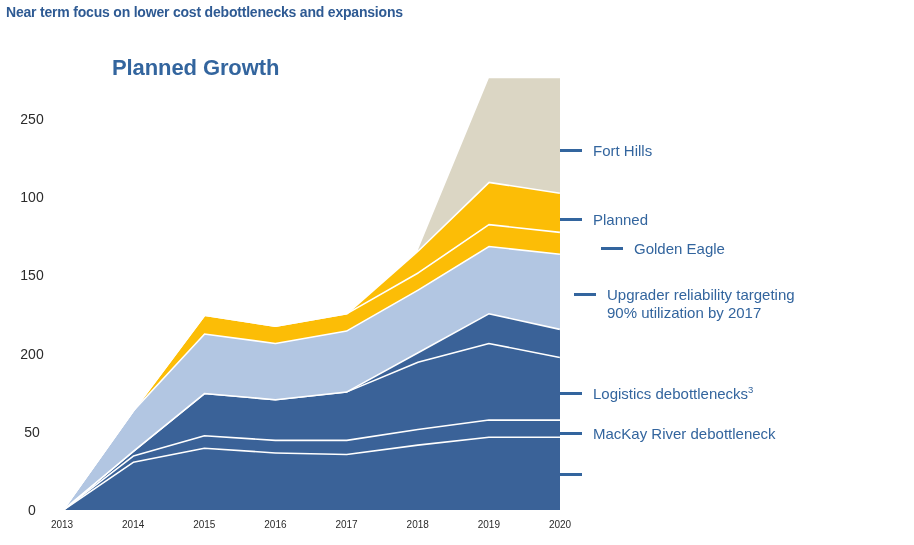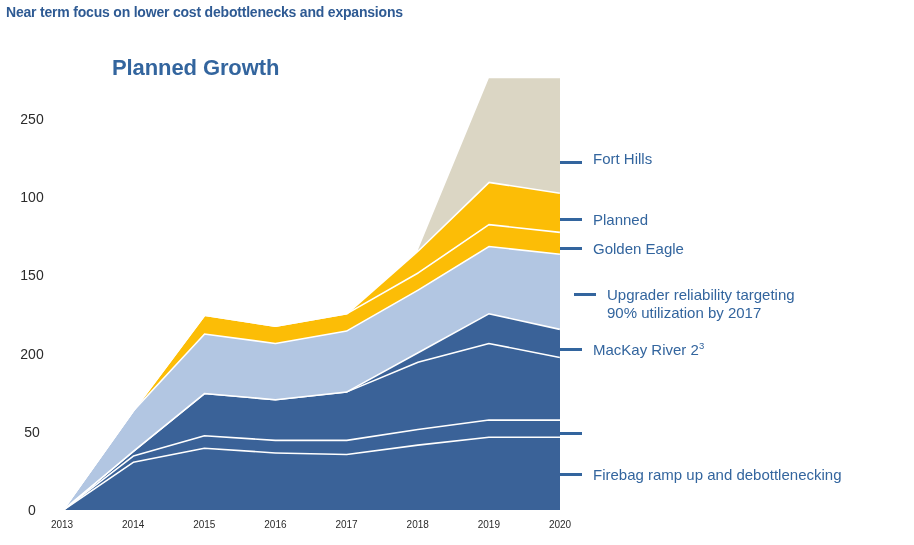--- a/index.html
+++ b/index.html
@@ -156,47 +156,47 @@
       <div class="y-tick" style="top: 503px;">0</div>
       <div class="y-tick" style="top: 424.8px;">50</div>
       <div class="y-tick" style="top: 346.6px;">200</div>
       <div class="y-tick" style="top: 268.4px;">150</div>
       <div class="y-tick" style="top: 190.2px;">100</div>
       <div class="y-tick" style="top: 112px;">250</div>
     </div>
   <div id="x-axis"></div>
 
   <div id="legend">
-      <div class="legend-entry" style="top: 150px; align-items: center;">
+      <div class="legend-entry" style="top: 142px;">
         <span class="legend-dash"></span>
         <span class="legend-label">Fort Hills</span>
       </div>
       <div class="legend-entry" style="top: 211px;">
         <span class="legend-dash"></span>
         <span class="legend-label">Planned</span>
       </div>
-      <div class="legend-entry" style="top: 240px;">
+      <div class="legend-entry" style="top: 240px; padding-left: 41px;">
         <span class="legend-dash"></span>
         <span class="legend-label">Golden Eagle</span>
       </div>
       <div class="legend-entry" style="top: 286px; margin-left: 14px;">
         <span class="legend-dash"></span>
         <span class="legend-label">Upgrader reliability targeting
 90% utilization by 2017</span>
       </div>
-      <div class="legend-entry" style="top: 341px;">
-        <span class="legend-dash"></span>
-        <span class="legend-label">MacKay River 2<sup>3</sup></span>
+      <div class="legend-entry" style="top: 385px;">
+        <span class="legend-dash"></span>
+        <span class="legend-label">Logistics debottlenecks<sup>3</sup></span>
       </div>
       <div class="legend-entry" style="top: 425px;">
         <span class="legend-dash"></span>
+        <span class="legend-label">MacKay River debottleneck</span>
       </div>
       <div class="legend-entry" style="top: 466px;">
         <span class="legend-dash"></span>
-        <span class="legend-label">Firebag ramp up and debottlenecking</span>
       </div>
     </div>
 
 <div class="x-tick" style="left: 62px;">2013</div>
     <div class="x-tick" style="left: 133.143px;">2014</div>
     <div class="x-tick" style="left: 204.286px;">2015</div>
     <div class="x-tick" style="left: 275.429px;">2016</div>
     <div class="x-tick" style="left: 346.571px;">2017</div>
     <div class="x-tick" style="left: 417.714px;">2018</div>
     <div class="x-tick" style="left: 488.857px;">2019</div>

